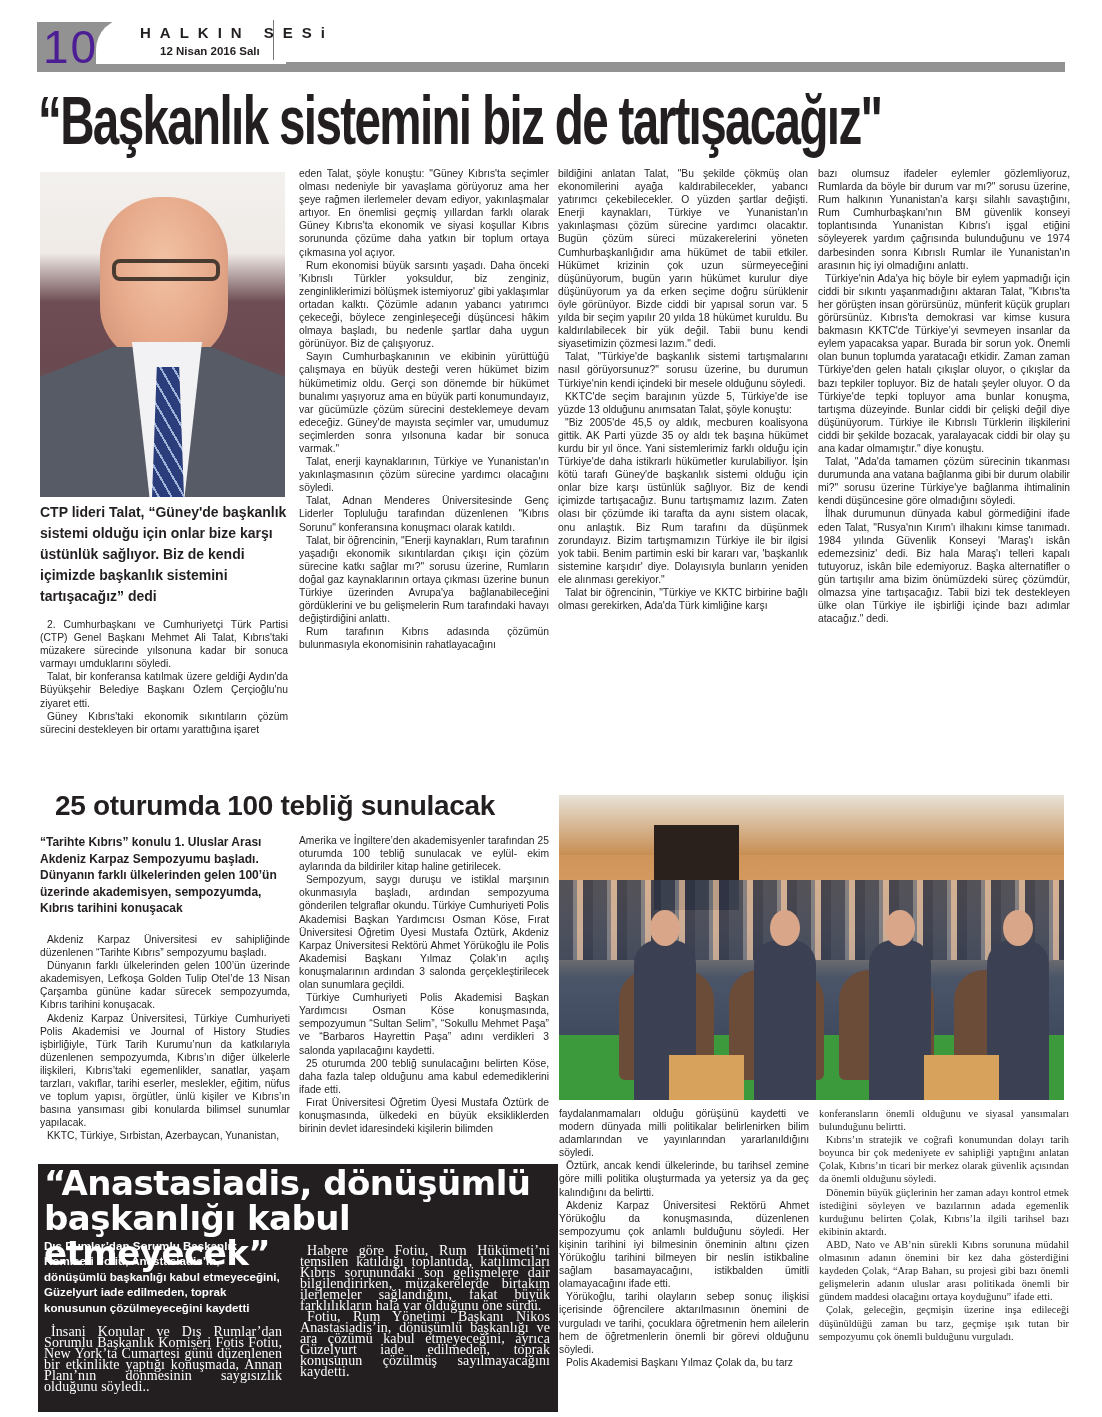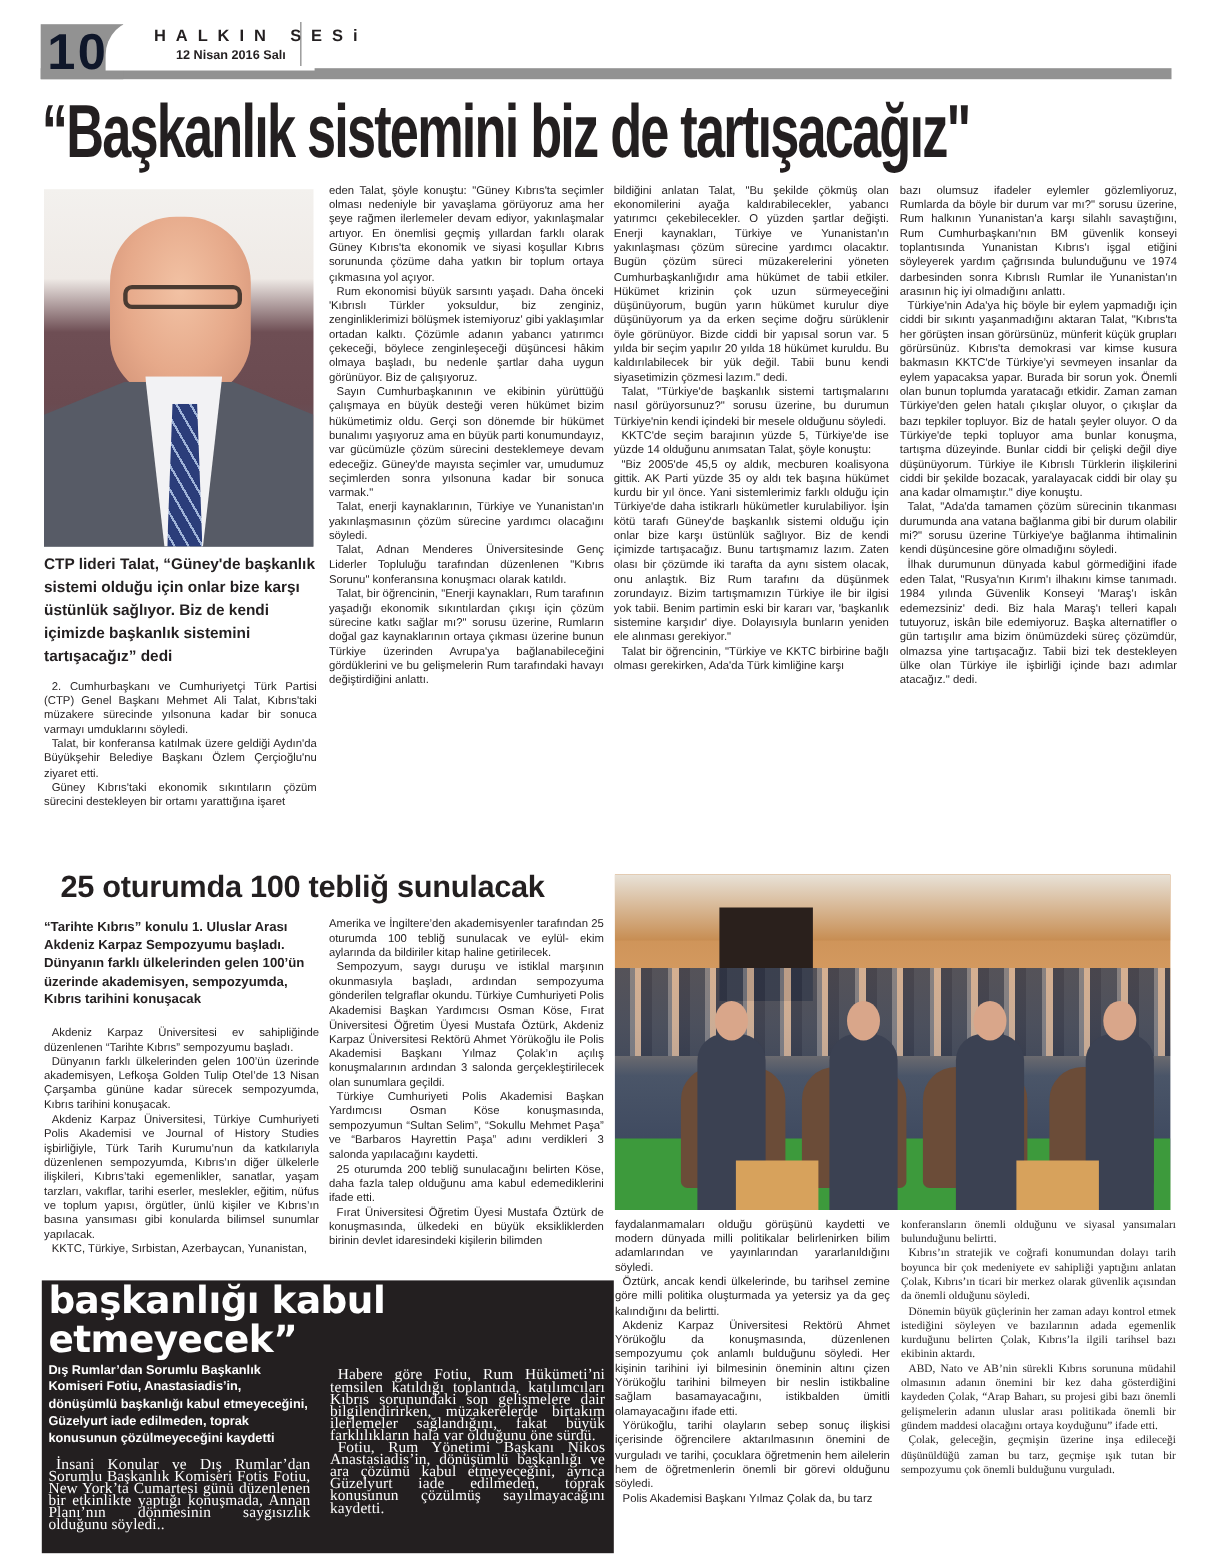--- a/index.html
+++ b/index.html
@@ -2,21 +2,21 @@
 <html><head>
 <meta charset="utf-8">
 <style>
   * { box-sizing: border-box; margin: 0; padding: 0; }
   html, body { width: 1102px; height: 1417px; background: #ffffff; overflow: hidden; }
   body { position: relative; font-family: "Liberation Sans", sans-serif; color: #231f20; }
 
   
   .mast-bar { position: absolute; left: 37px; top: 62px; width: 1028px; height: 10px; background: #929292; }
   .page-num-box { position: absolute; left: 37px; top: 22px; width: 75px; height: 50px; background: #929292; overflow: hidden; }
-  .page-num-box .pn { position: absolute; left: 6px; top: -2px; font-family: "Liberation Sans", sans-serif; font-weight: bold; font-size: 46px; color: #0f172a; letter-spacing: 2px; }
+  .page-num-box .pn { position: absolute; left: 6px; top: -2px; font-family: "Liberation Sans", sans-serif; font-weight: normal; font-size: 46px; color: #4c1d95; letter-spacing: 2px; }
   .mast-white { position: absolute; left: 96px; top: 18px; width: 190px; height: 46px; background: #fff; border-radius: 32px 0 0 0; }
   .paper-name { position: absolute; left: 124px; top: 24px; font-family: "Liberation Sans", sans-serif; font-weight: bold; font-size: 15px; letter-spacing: 9px; color: #231f20; margin-left: 16px; }
   .paper-date { position: absolute; left: 160px; top: 45px; font-family: "Liberation Sans", sans-serif; font-weight: bold; font-size: 11.5px; color: #231f20; }
   .mast-rule { position: absolute; left: 273px; top: 20px; width: 1px; height: 40px; background: #777; }
 
   
   .headline { position: absolute; left: 38px; top: 80px; width: 1040px; height: 80px; font-family: "Liberation Sans Narrow", "Liberation Sans", sans-serif; font-weight: bold; font-size: 58px; letter-spacing: -2px; color: #231f20; white-space: nowrap; transform-origin: left top; transform: scaleX(0.82) scaleY(1.18); }
 
   
   .col { position: absolute; font-family: "Liberation Sans", sans-serif; font-size: 10.3px; line-height: 13.1px; color: #231f20; text-align: justify; }
@@ -84,26 +84,27 @@
   <p>Güney Kıbrıs'taki ekonomik sıkıntıların çözüm sürecini destekleyen bir ortamı yarattığına işaret</p>
 </div>
 
 <div class="col" style="left:299px; top:167px; width:250px;">
   <p class="noindent">eden Talat, şöyle konuştu: "Güney Kıbrıs'ta seçimler olması nedeniyle bir yavaşlama görüyoruz ama her şeye rağmen ilerlemeler devam ediyor, yakınlaşmalar artıyor. En önemlisi geçmiş yıllardan farklı olarak Güney Kıbrıs'ta ekonomik ve siyasi koşullar Kıbrıs sorununda çözüme daha yatkın bir toplum ortaya çıkmasına yol açıyor.</p>
   <p>Rum ekonomisi büyük sarsıntı yaşadı. Daha önceki 'Kıbrıslı Türkler yoksuldur, biz zenginiz, zenginliklerimizi bölüşmek istemiyoruz' gibi yaklaşımlar ortadan kalktı. Çözümle adanın yabancı yatırımcı çekeceği, böylece zenginleşeceği düşüncesi hâkim olmaya başladı, bu nedenle şartlar daha uygun görünüyor. Biz de çalışıyoruz.</p>
   <p>Sayın Cumhurbaşkanının ve ekibinin yürüttüğü çalışmaya en büyük desteği veren hükümet bizim hükümetimiz oldu. Gerçi son dönemde bir hükümet bunalımı yaşıyoruz ama en büyük parti konumundayız, var gücümüzle çözüm sürecini desteklemeye devam edeceğiz. Güney'de mayısta seçimler var, umudumuz seçimlerden sonra yılsonuna kadar bir sonuca varmak."</p>
   <p>Talat, enerji kaynaklarının, Türkiye ve Yunanistan'ın yakınlaşmasının çözüm sürecine yardımcı olacağını söyledi.</p>
   <p>Talat, Adnan Menderes Üniversitesinde Genç Liderler Topluluğu tarafından düzenlenen "Kıbrıs Sorunu" konferansına konuşmacı olarak katıldı.</p>
   <p>Talat, bir öğrencinin, "Enerji kaynakları, Rum tarafının yaşadığı ekonomik sıkıntılardan çıkışı için çözüm sürecine katkı sağlar mı?" sorusu üzerine, Rumların doğal gaz kaynaklarının ortaya çıkması üzerine bunun Türkiye üzerinden Avrupa'ya bağlanabileceğini gördüklerini ve bu gelişmelerin Rum tarafındaki havayı değiştirdiğini anlattı.</p>
+  <p>Rum tarafının Kıbrıs adasında çözümün bulunmasıyla ekonomisinin rahatlayacağını</p>
 </div>
 
 <div class="col" style="left:558px; top:167px; width:250px;">
   <p class="noindent">bildiğini anlatan Talat, "Bu şekilde çökmüş olan ekonomilerini ayağa kaldırabilecekler, yabancı yatırımcı çekebilecekler. O yüzden şartlar değişti. Enerji kaynakları, Türkiye ve Yunanistan'ın yakınlaşması çözüm sürecine yardımcı olacaktır. Bugün çözüm süreci müzakerelerini yöneten Cumhurbaşkanlığıdır ama hükümet de tabii etkiler. Hükümet krizinin çok uzun sürmeyeceğini düşünüyorum, bugün yarın hükümet kurulur diye düşünüyorum ya da erken seçime doğru sürüklenir öyle görünüyor. Bizde ciddi bir yapısal sorun var. 5 yılda bir seçim yapılır 20 yılda 18 hükümet kuruldu. Bu kaldırılabilecek bir yük değil. Tabii bunu kendi siyasetimizin çözmesi lazım." dedi.</p>
   <p>Talat, "Türkiye'de başkanlık sistemi tartışmalarını nasıl görüyorsunuz?" sorusu üzerine, bu durumun Türkiye'nin kendi içindeki bir mesele olduğunu söyledi.</p>
-  <p>KKTC'de seçim barajının yüzde 5, Türkiye'de ise yüzde 14 olduğunu anımsatan Talat, şöyle konuştu:</p>
+  <p>KKTC'de seçim barajının yüzde 5, Türkiye'de ise yüzde 13 olduğunu anımsatan Talat, şöyle konuştu:</p>
   <p>"Biz 2005'de 45,5 oy aldık, mecburen koalisyona gittik. AK Parti yüzde 35 oy aldı tek başına hükümet kurdu bir yıl önce. Yani sistemlerimiz farklı olduğu için Türkiye'de daha istikrarlı hükümetler kurulabiliyor. İşin kötü tarafı Güney'de başkanlık sistemi olduğu için onlar bize karşı üstünlük sağlıyor. Biz de kendi içimizde tartışacağız. Bunu tartışmamız lazım. Zaten olası bir çözümde iki tarafta da aynı sistem olacak, onu anlaştık. Biz Rum tarafını da düşünmek zorundayız. Bizim tartışmamızın Türkiye ile bir ilgisi yok tabii. Benim partimin eski bir kararı var, 'başkanlık sistemine karşıdır' diye. Dolayısıyla bunların yeniden ele alınması gerekiyor."</p>
   <p>Talat bir öğrencinin, "Türkiye ve KKTC birbirine bağlı olması gerekirken, Ada'da Türk kimliğine karşı</p>
 </div>
 
 <div class="col" style="left:818px; top:167px; width:252px;">
   <p class="noindent">bazı olumsuz ifadeler eylemler gözlemliyoruz, Rumlarda da böyle bir durum var mı?" sorusu üzerine, Rum halkının Yunanistan'a karşı silahlı savaştığını, Rum Cumhurbaşkanı'nın BM güvenlik konseyi toplantısında Yunanistan Kıbrıs'ı işgal etiğini söyleyerek yardım çağrısında bulunduğunu ve 1974 darbesinden sonra Kıbrıslı Rumlar ile Yunanistan'ın arasının hiç iyi olmadığını anlattı.</p>
   <p>Türkiye'nin Ada'ya hiç böyle bir eylem yapmadığı için ciddi bir sıkıntı yaşanmadığını aktaran Talat, "Kıbrıs'ta her görüşten insan görürsünüz, münferit küçük grupları görürsünüz. Kıbrıs'ta demokrasi var kimse kusura bakmasın KKTC'de Türkiye’yi sevmeyen insanlar da eylem yapacaksa yapar. Burada bir sorun yok. Önemli olan bunun toplumda yaratacağı etkidir. Zaman zaman Türkiye'den gelen hatalı çıkışlar oluyor, o çıkışlar da bazı tepkiler topluyor. Biz de hatalı şeyler oluyor. O da Türkiye'de tepki topluyor ama bunlar konuşma, tartışma düzeyinde. Bunlar ciddi bir çelişki değil diye düşünüyorum. Türkiye ile Kıbrıslı Türklerin ilişkilerini ciddi bir şekilde bozacak, yaralayacak ciddi bir olay şu ana kadar olmamıştır." diye konuştu.</p>
   <p>Talat, "Ada'da tamamen çözüm sürecinin tıkanması durumunda ana vatana bağlanma gibi bir durum olabilir mi?" sorusu üzerine Türkiye'ye bağlanma ihtimalinin kendi düşüncesine göre olmadığını söyledi.</p>
   <p>İlhak durumunun dünyada kabul görmediğini ifade eden Talat, "Rusya'nın Kırım'ı ilhakını kimse tanımadı. 1984 yılında Güvenlik Konseyi 'Maraş'ı iskân edemezsiniz' dedi. Biz hala Maraş'ı telleri kapalı tutuyoruz, iskân bile edemiyoruz. Başka alternatifler o gün tartışılır ama bizim önümüzdeki süreç çözümdür, olmazsa yine tartışacağız. Tabii bizi tek destekleyen ülke olan Türkiye ile işbirliği içinde bazı adımlar atacağız." dedi.</p>
 </div>
@@ -154,20 +155,21 @@
 <div class="col" style="left:819px; top:1107px; width:250px;font-family:Liberation Serif, serif;">
   <p class="noindent">konferansların önemli olduğunu ve siyasal yansımaları bulunduğunu belirtti.</p>
   <p>Kıbrıs’ın stratejik ve coğrafi konumundan dolayı tarih boyunca bir çok medeniyete ev sahipliği yaptığını anlatan Çolak, Kıbrıs’ın ticari bir merkez olarak güvenlik açısından da önemli olduğunu söyledi.</p>
   <p>Dönemin büyük güçlerinin her zaman adayı kontrol etmek istediğini söyleyen ve bazılarının adada egemenlik kurduğunu belirten Çolak, Kıbrıs’la ilgili tarihsel bazı ekibinin aktardı.</p>
   <p>ABD, Nato ve AB’nin sürekli Kıbrıs sorununa müdahil olmasının adanın önemini bir kez daha gösterdiğini kaydeden Çolak, “Arap Baharı, su projesi gibi bazı önemli gelişmelerin adanın uluslar arası politikada önemli bir gündem maddesi olacağını ortaya koyduğunu” ifade etti.</p>
   <p>Çolak, geleceğin, geçmişin üzerine inşa edileceği düşünüldüğü zaman bu tarz, geçmişe ışık tutan bir sempozyumu çok önemli bulduğunu vurguladı.</p>
 </div>
 
 <div class="black-box"></div>
 <div class="bb-head">
+  <div>“Anastasiadis, dönüşümlü</div>
   <div>başkanlığı kabul etmeyecek”</div>
 </div>
 <div class="bb-deck">Dış Rumlar’dan Sorumlu Başkanlık Komiseri Fotiu, Anastasiadis’in, dönüşümlü başkanlığı kabul etmeyeceğini, Güzelyurt iade edilmeden, toprak konusunun çözülmeyeceğini kaydetti</div>
 <div class="bb-col" style="left:44px; top:1326px; width:238px;">
   <p>İnsani Konular ve Dış Rumlar’dan Sorumlu Başkanlık Komiseri Fotis Fotiu, New York’ta Cumartesi günü düzenlenen bir etkinlikte yaptığı konuşmada, Annan Planı’nın dönmesinin saygısızlık olduğunu söyledi..</p>
 </div>
 <div class="bb-col" style="left:300px; top:1245px; width:250px;">
   <p>Habere göre Fotiu, Rum Hükümeti’ni temsilen katıldığı toplantıda, katılımcıları Kıbrıs sorunundaki son gelişmelere dair bilgilendirirken, müzakerelerde birtakım ilerlemeler sağlandığını, fakat büyük farklılıkların hala var olduğunu öne sürdü.</p>
   <p>Fotiu, Rum Yönetimi Başkanı Nikos Anastasiadis’in, dönüşümlü başkanlığı ve ara çözümü kabul etmeyeceğini, ayrıca Güzelyurt iade edilmeden, toprak konusunun çözülmüş sayılmayacağını kaydetti.</p>
 </div>

